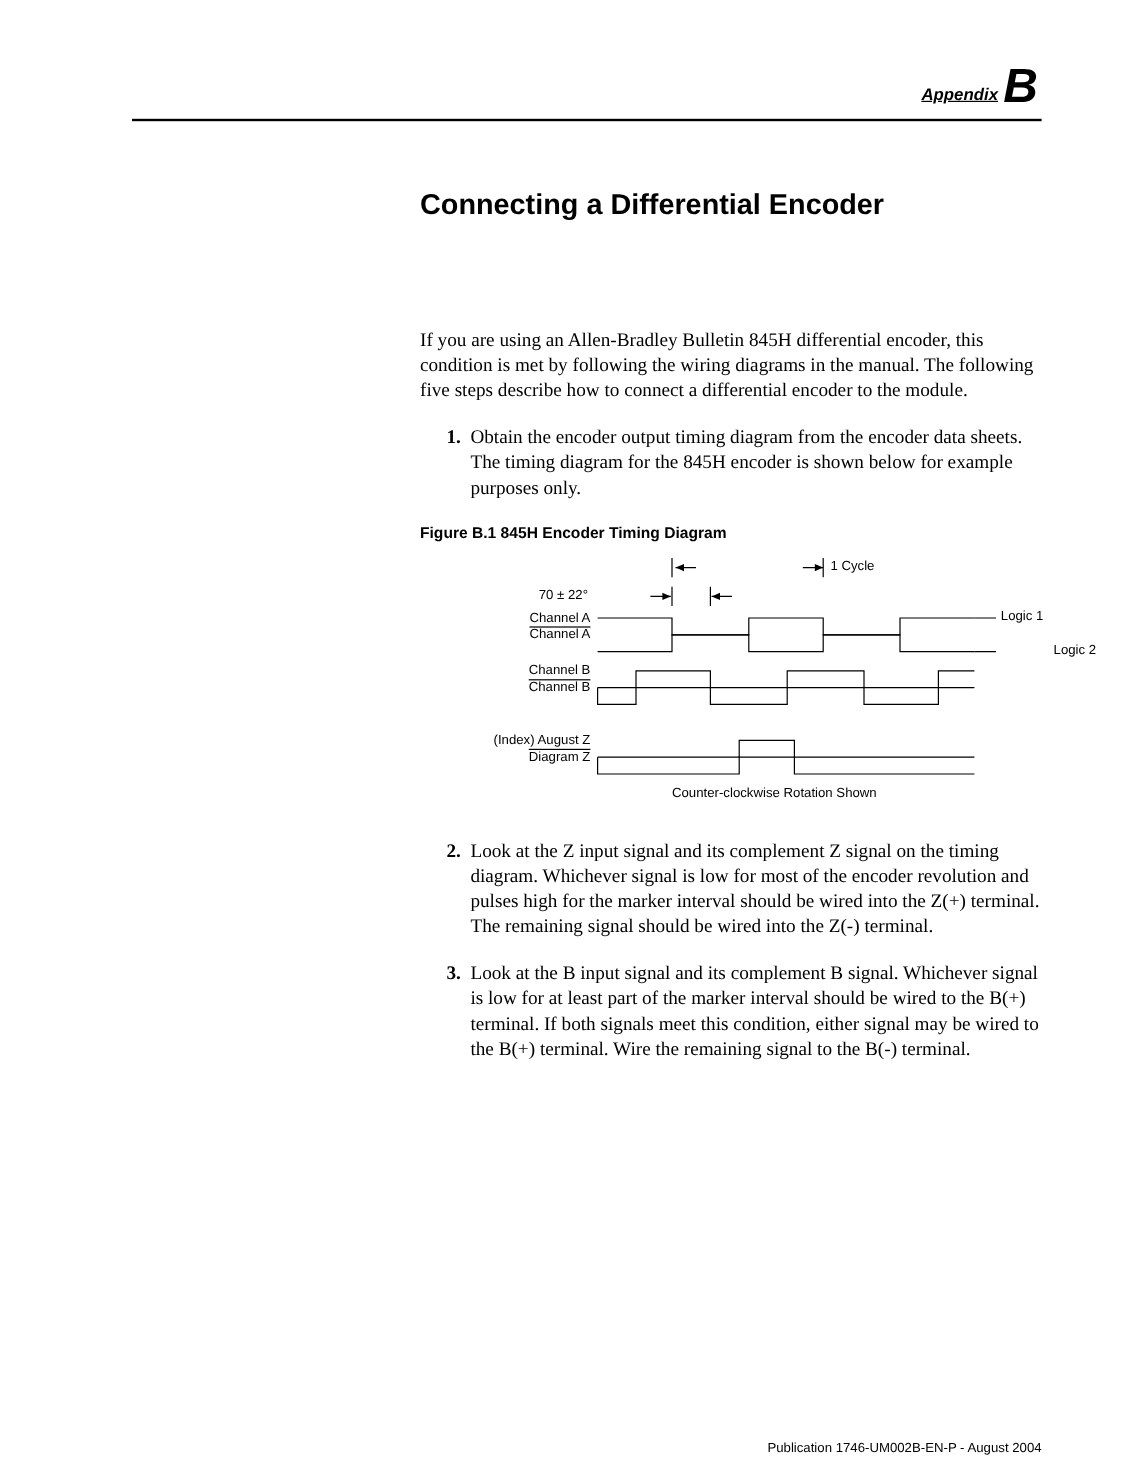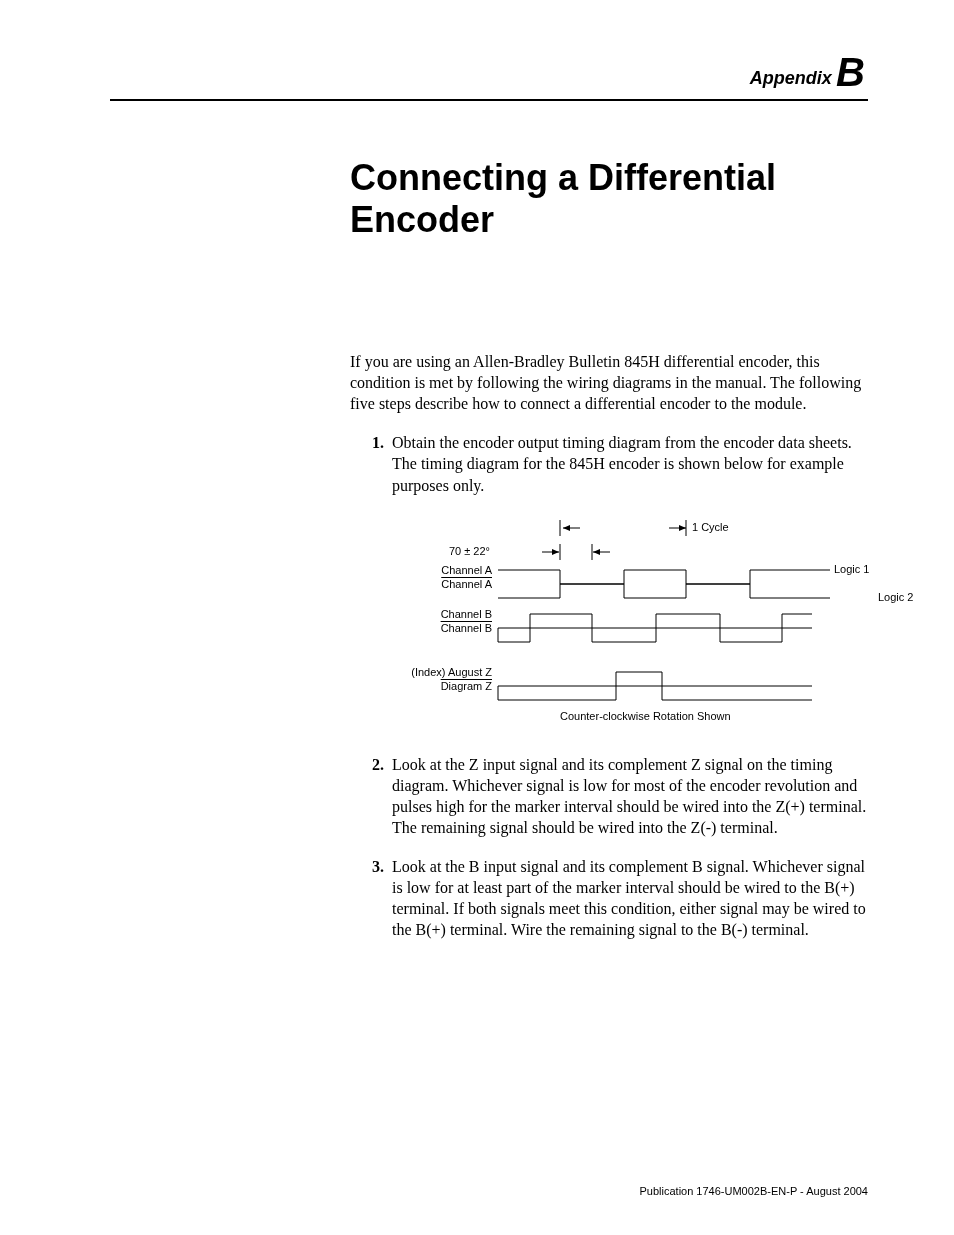--- a/index.html
+++ b/index.html
@@ -16,46 +16,47 @@
   }
   .appendix-header {
     text-align: right;
     font-family: 'Arial Narrow', Arial, sans-serif;
     font-weight: bold;
     font-style: italic;
     margin-bottom: 4px;
     padding-right: 4px;
   }
   .appendix-header .word {
-    font-size: 18px;
+    font-size: 14px;
     font-weight: bold;
     font-style: italic;
     vertical-align: 2px;
+    text-decoration: underline;
   }
   .appendix-header .letter {
     font-size: 40px;
     font-weight: bold;
     font-style: italic;
     letter-spacing: -1px;
   }
   .hr {
     border: none;
     border-top: 2px solid #000;
     margin-bottom: 56px;
   }
   .content {
     margin-left: 240px;
     width: 520px;
   }
   h1 {
     font-family: 'Arial Narrow', Arial, sans-serif;
     font-weight: bold;
-    font-size: 36px;
+    font-size: 24px;
     letter-spacing: 0px;
-    margin-bottom: 110px;
+    margin-bottom: 88px;
   }
   .para {
     font-size: 16px;
     line-height: 1.32;
     margin-bottom: 18px;
   }
   .ol {
     list-style: none;
     margin-left: 10px;
     margin-top: 6px;
@@ -96,21 +97,21 @@
     position: absolute;
     font-family: Arial, sans-serif;
     font-size: 11px;
     color: #000;
     white-space: nowrap;
   }
   .right-align { text-align: right; }
   .pubfoot {
     position: absolute;
     right: 86px;
-    bottom: 38px;
+    bottom: 22px;
     font-family: Arial, sans-serif;
     font-size: 11px;
     color: #000;
   }
 </style>
 </head>
 <body>
 
 <div class="page">
 
@@ -126,20 +127,21 @@
 
     <p class="para">If you are using an Allen-Bradley Bulletin 845H differential encoder, this condition is met by following the wiring diagrams in the manual. The following five steps describe how to connect a differential encoder to the module.</p>
 
     <ul class="ol">
       <li>
         <span class="num">1.</span>
         <span>Obtain the encoder output timing diagram from the encoder data sheets. The timing diagram for the 845H encoder is shown below for example purposes only.</span>
       </li>
     </ul>
 
+    <div class="figure-caption">Figure B.1 845H Encoder Timing Diagram</div>
 
     <div class="diagram">
       <svg width="520" height="220" viewBox="0 0 520 220">
         <g stroke="#000" stroke-width="1" fill="none">
 
           <line x1="210" y1="6" x2="210" y2="22"></line>
           <line x1="336" y1="6" x2="336" y2="22"></line>
           <line x1="213" y1="14" x2="230" y2="14"></line>
           <polygon points="213,14 220,11 220,17" fill="#000" stroke="none"></polygon>
           <line x1="319" y1="14" x2="336" y2="14"></line>

